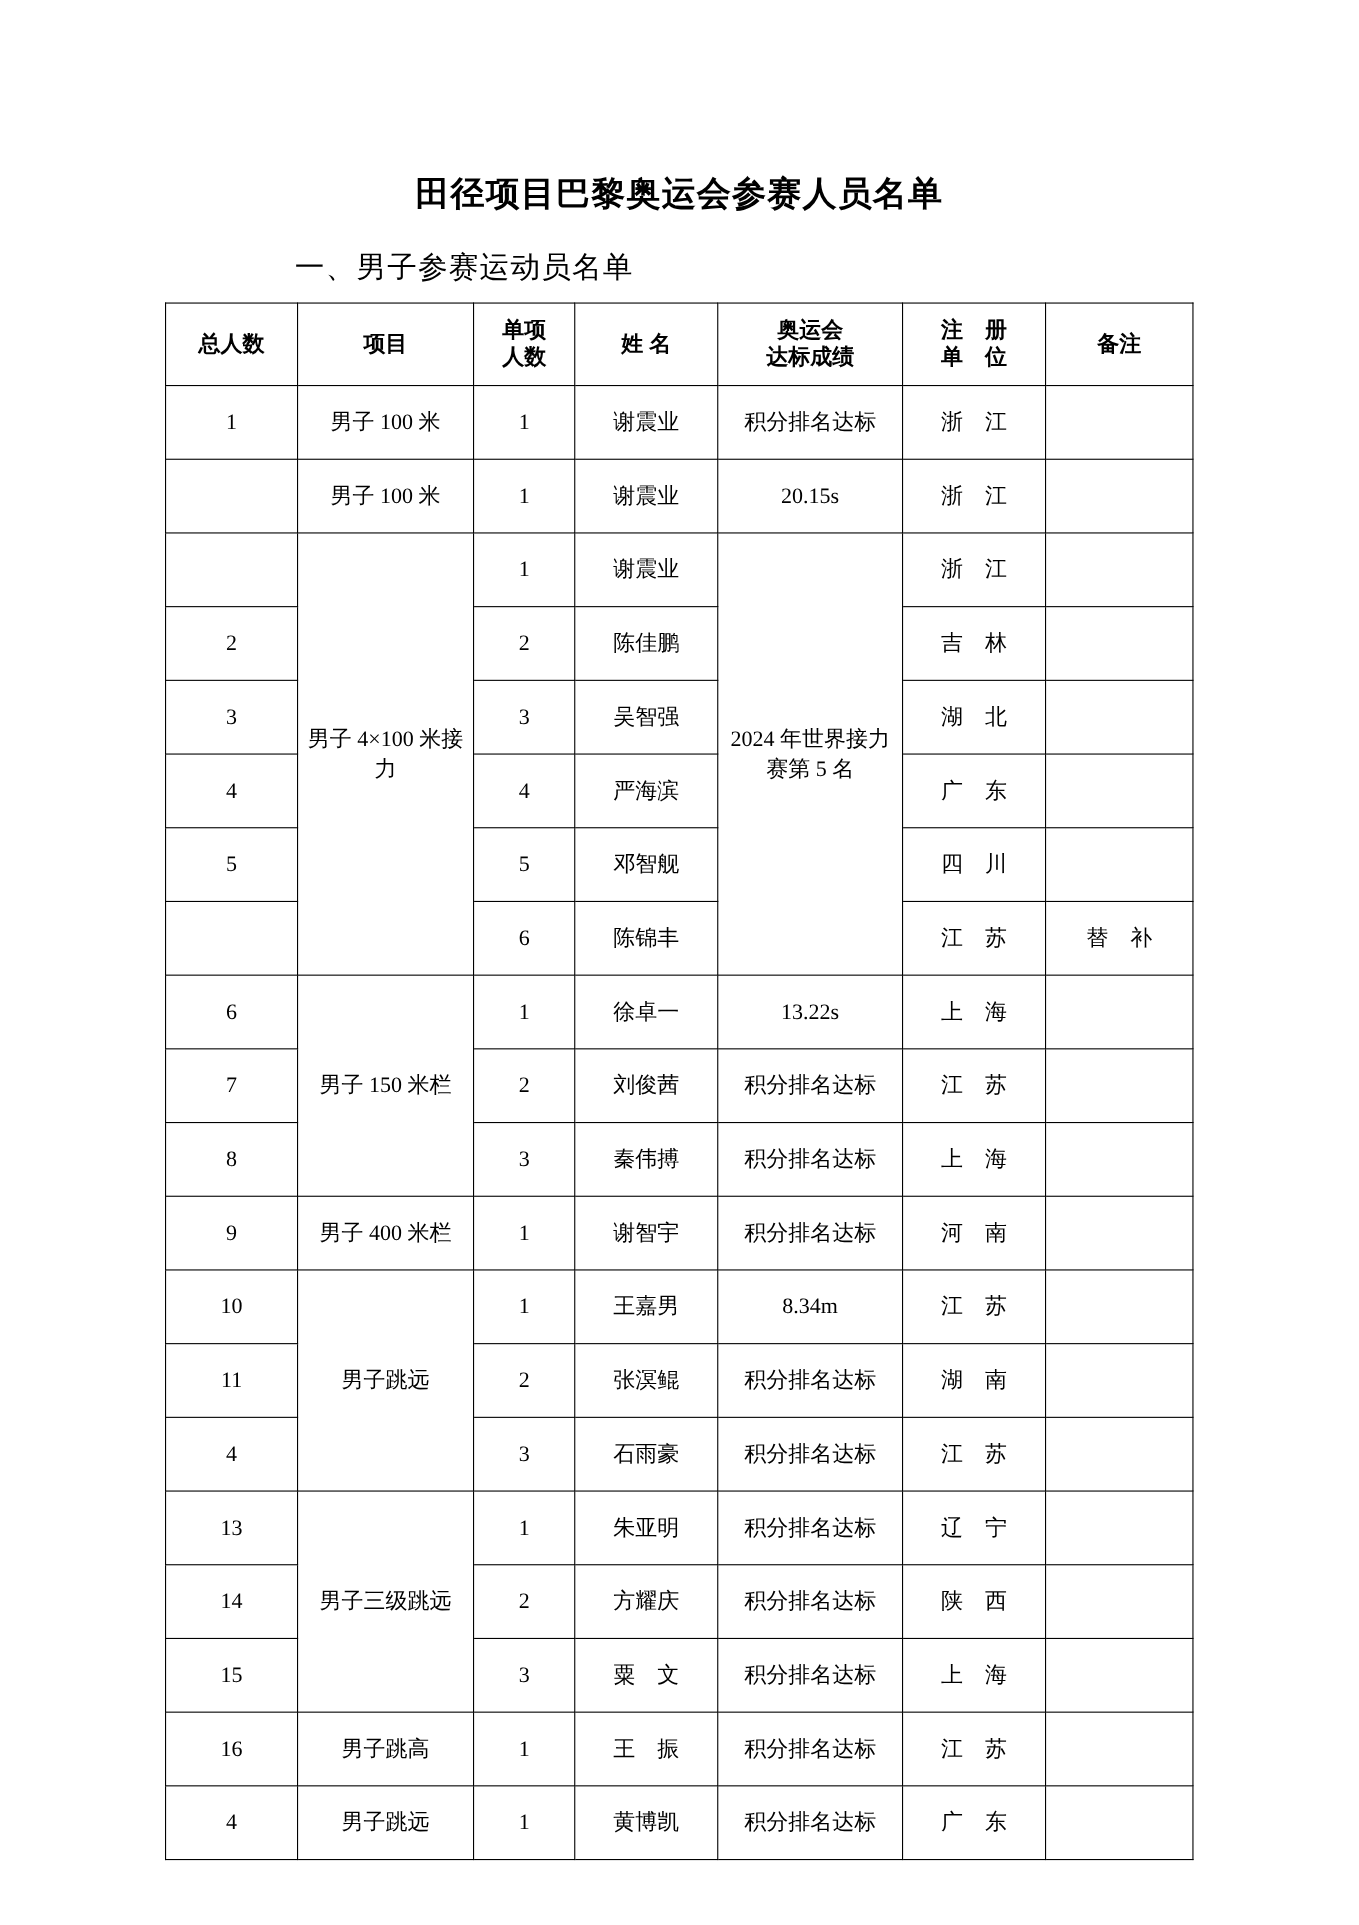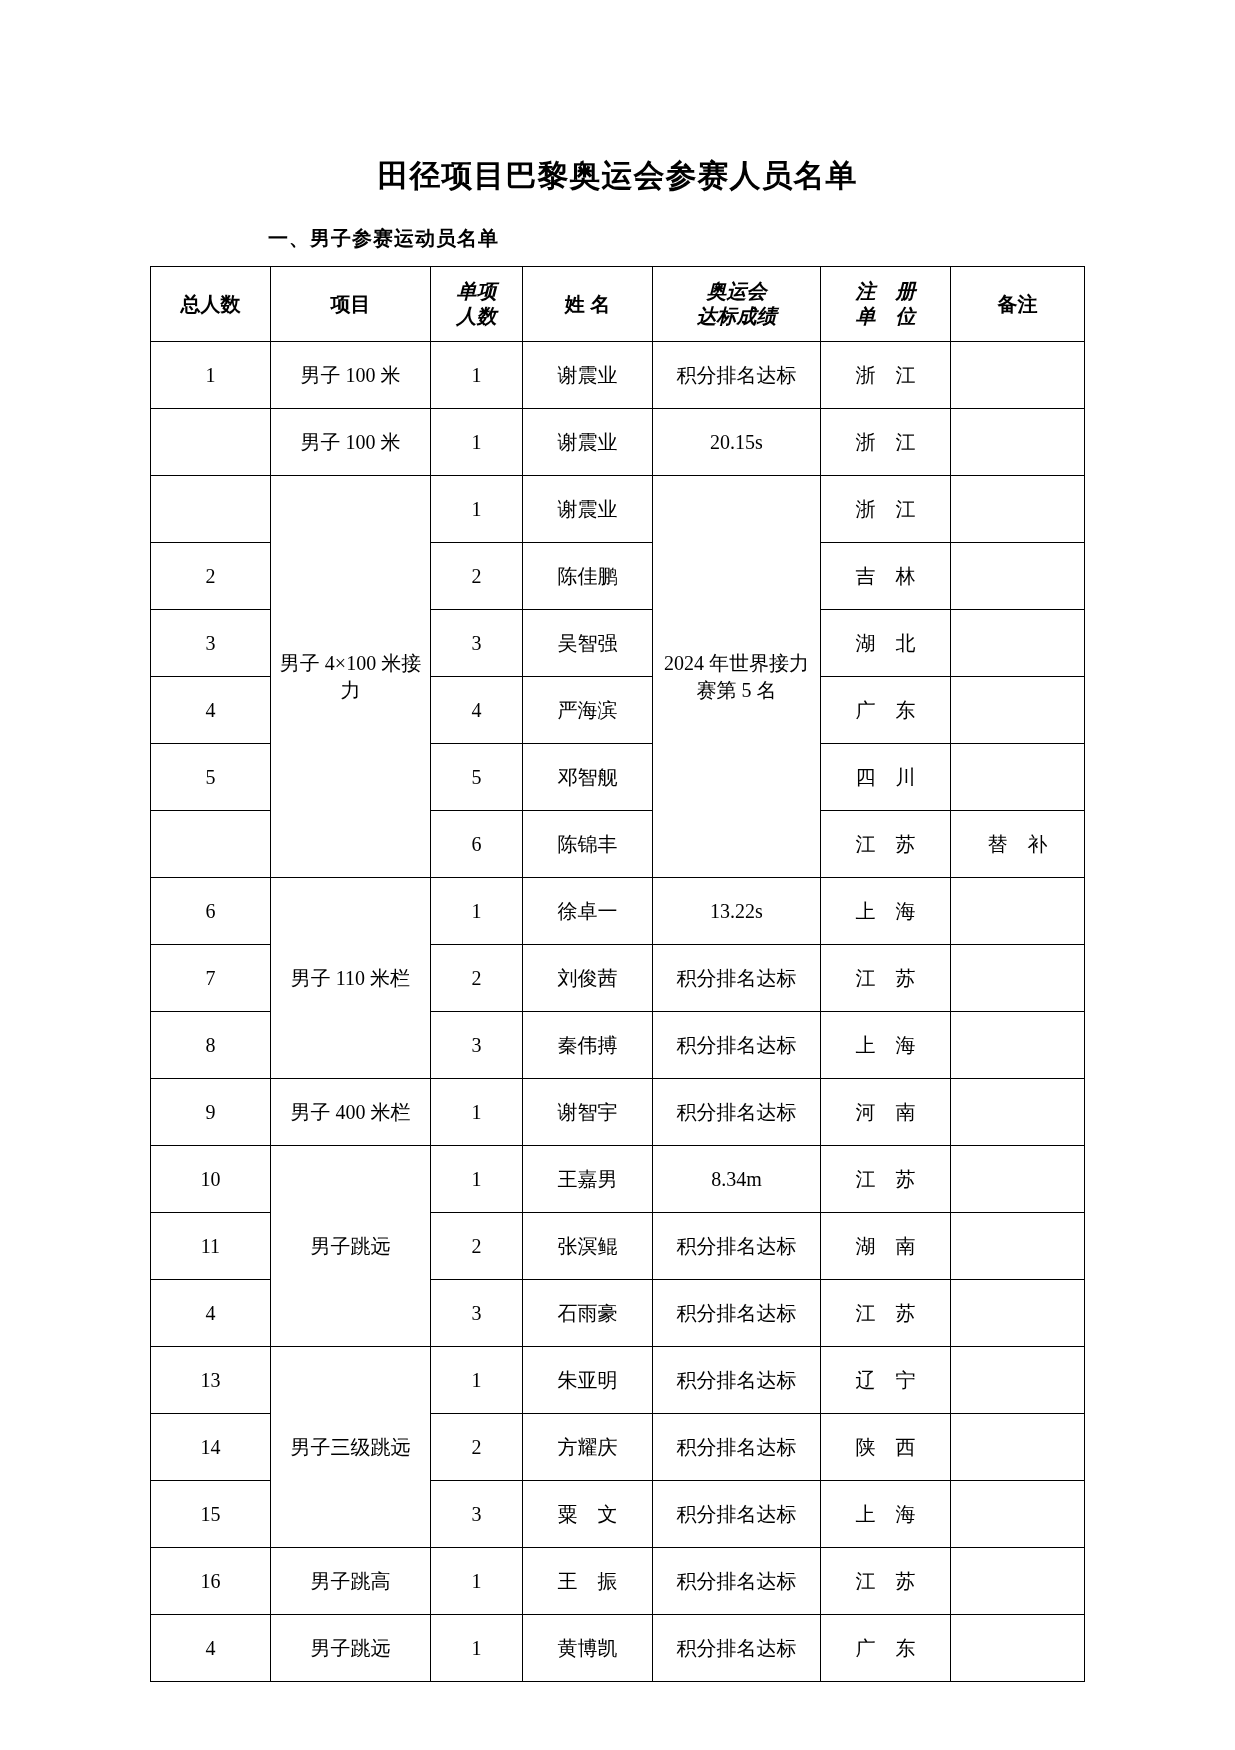--- a/index.html
+++ b/index.html
@@ -22,22 +22,22 @@
   }
   .doc-title {
     text-align: center;
     font-size: 31px;
     font-weight: bold;
     letter-spacing: 1px;
     margin: 0 0 28px 0;
     font-family: "Liberation Sans", "DejaVu Sans", sans-serif;
   }
   .section-title {
-    font-size: 20px;
-    font-weight: bold;
+    font-size: 27px;
+    font-weight: normal;
     margin: 0 0 14px 118px;
     font-family: "Liberation Sans", "DejaVu Sans", sans-serif;
     letter-spacing: 1px;
   }
   table.roster {
     border-collapse: collapse;
     width: 934px;
     table-layout: fixed;
     margin: 12px auto;
   }
@@ -53,21 +53,20 @@
   }
   table.roster thead th {
     font-weight: bold;
     font-size: 20px;
     height: 62px;
     font-family: "Liberation Sans", "DejaVu Sans", sans-serif;
   }
   .hdr-two-line {
     display: block;
     line-height: 1.25;
-    font-style: italic;
   }
   .row-body td {
     height: 54px;
   }
   col.c-total { width: 120px; }
   col.c-event { width: 160px; }
   col.c-num   { width: 92px; }
   col.c-name  { width: 130px; }
   col.c-score { width: 168px; }
   col.c-unit  { width: 130px; }
@@ -170,21 +169,21 @@
         </tr>
         <tr class="row-body">
           <td></td>
           <td>6</td>
           <td>陈锦丰</td>
           <td>江　苏</td>
           <td>替　补</td>
         </tr>
         <tr class="row-body">
           <td>6</td>
-          <td rowspan="3">男子 110 米栏</td>
+          <td rowspan="3">男子 150 米栏</td>
           <td>1</td>
           <td>徐卓一</td>
           <td>13.22s</td>
           <td>上　海</td>
           <td></td>
         </tr>
         <tr class="row-body">
           <td>7</td>
           <td>2</td>
           <td>刘俊茜</td>

